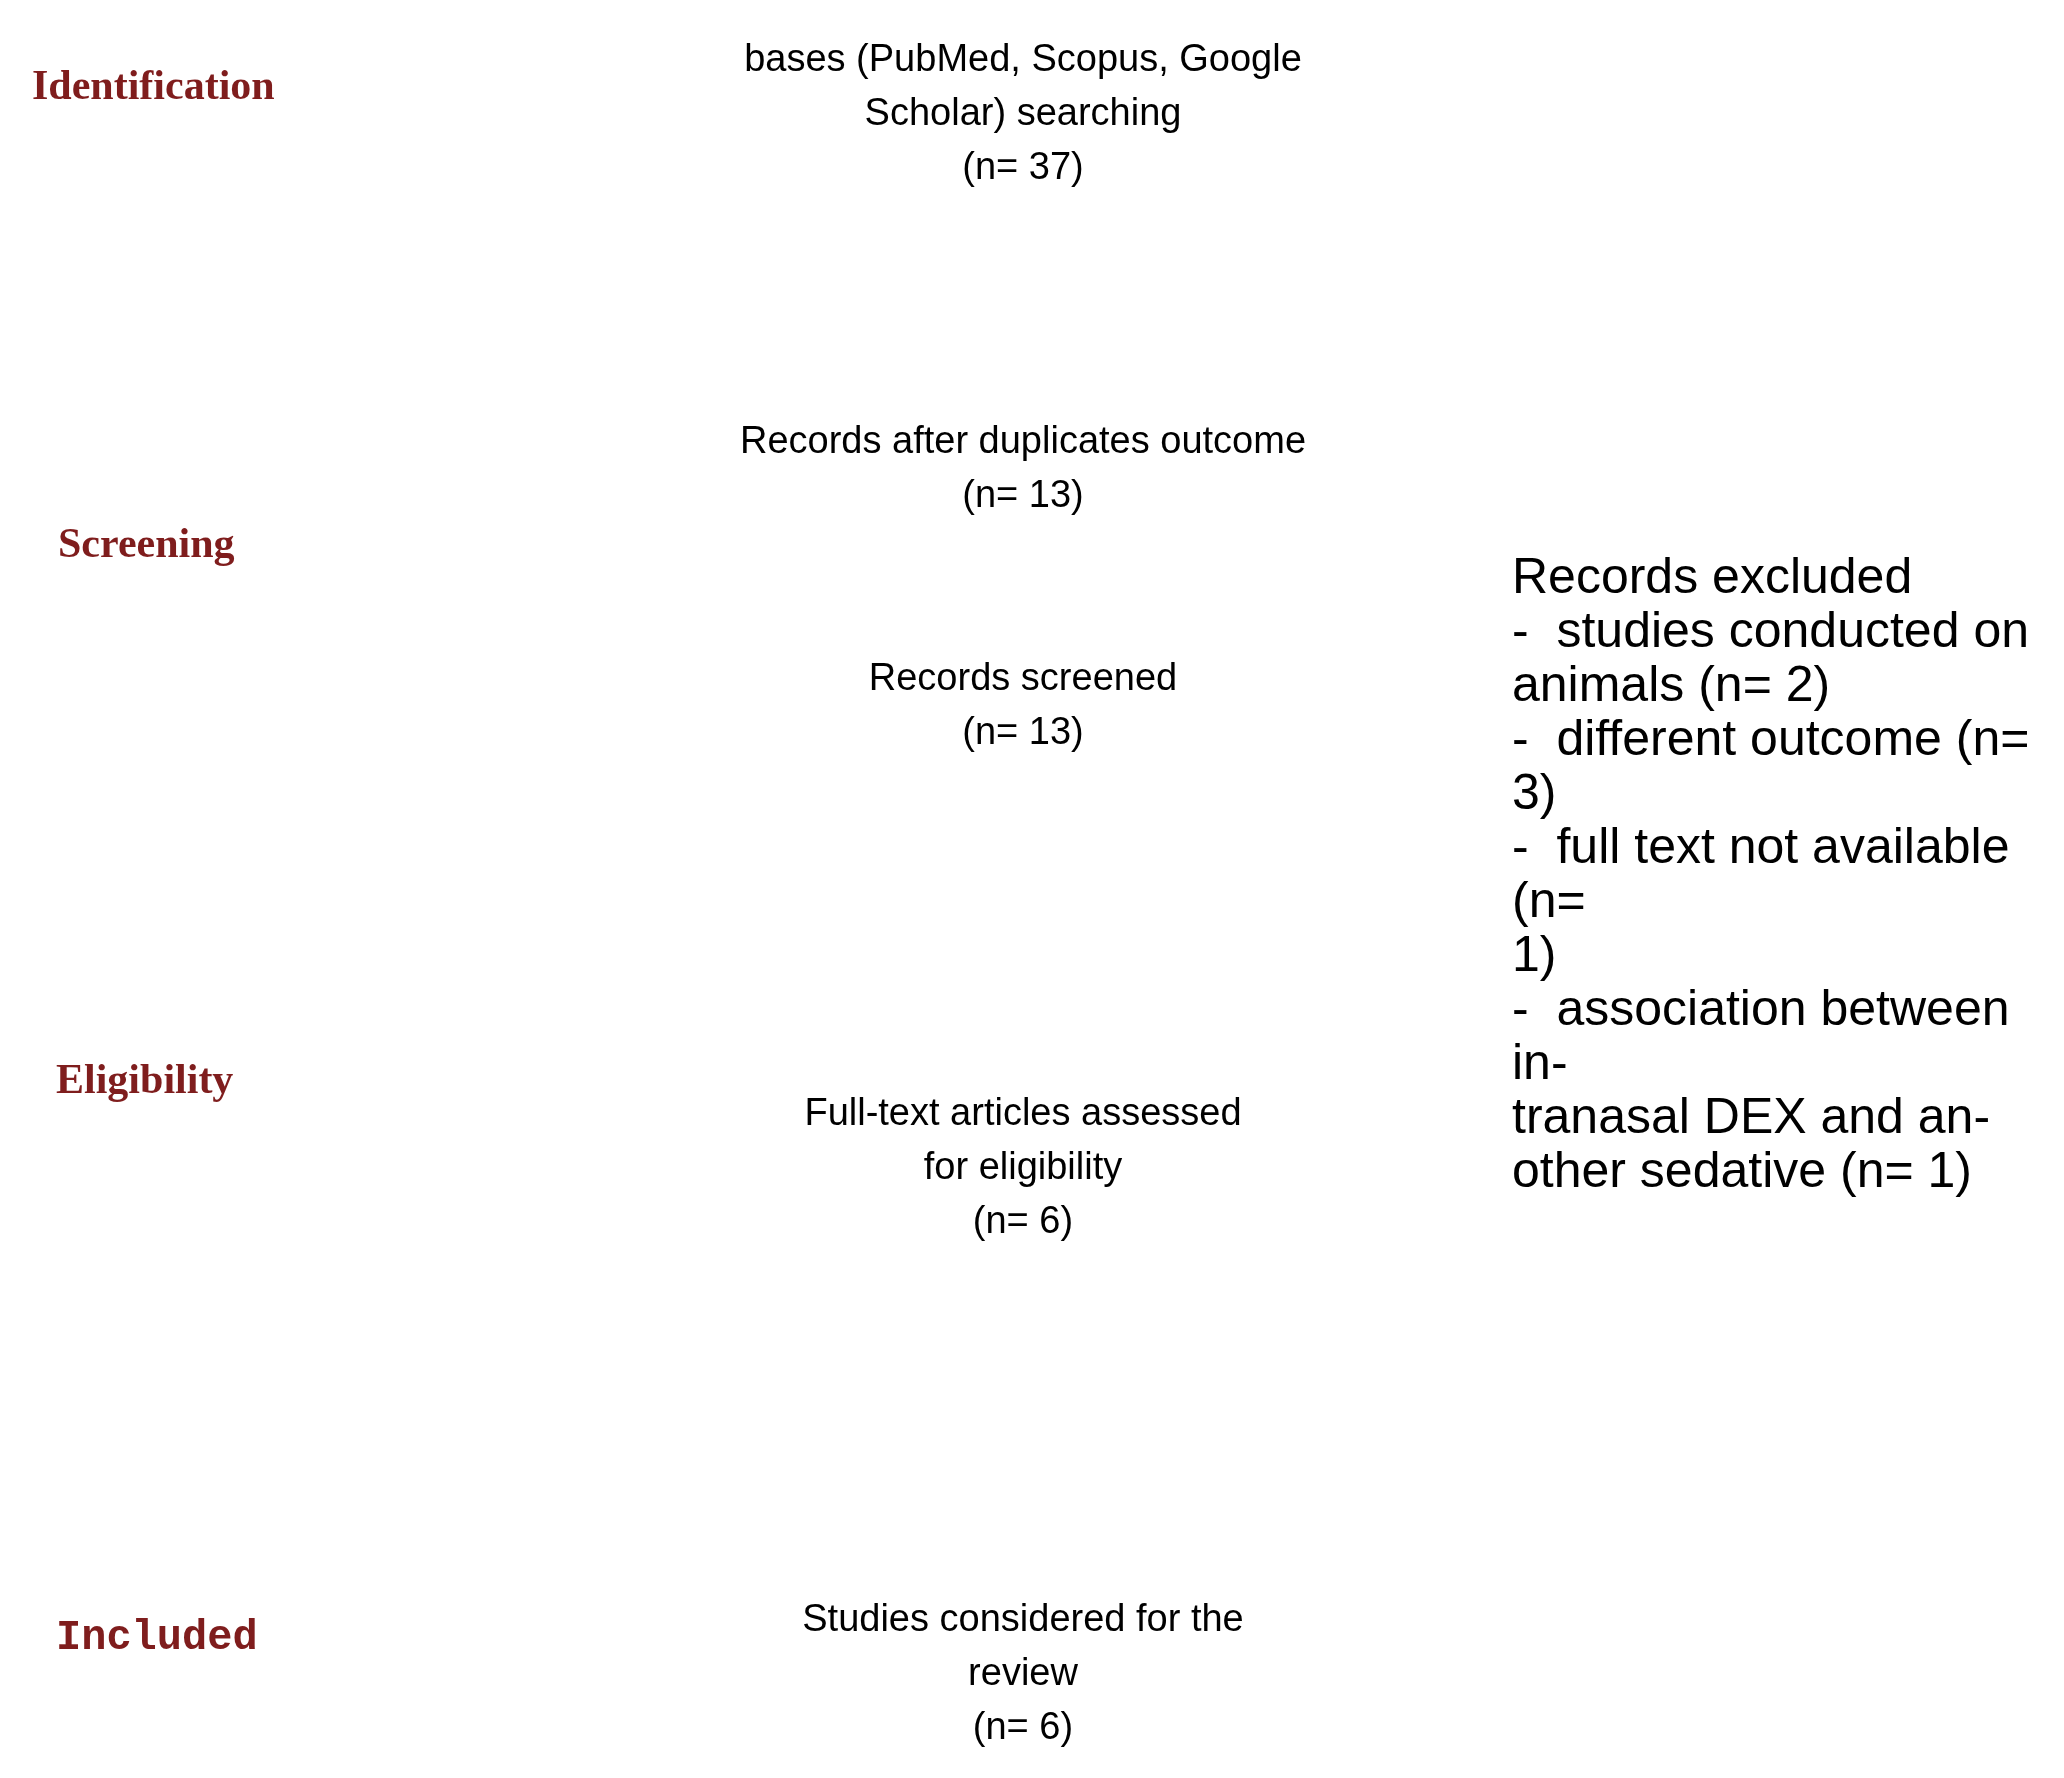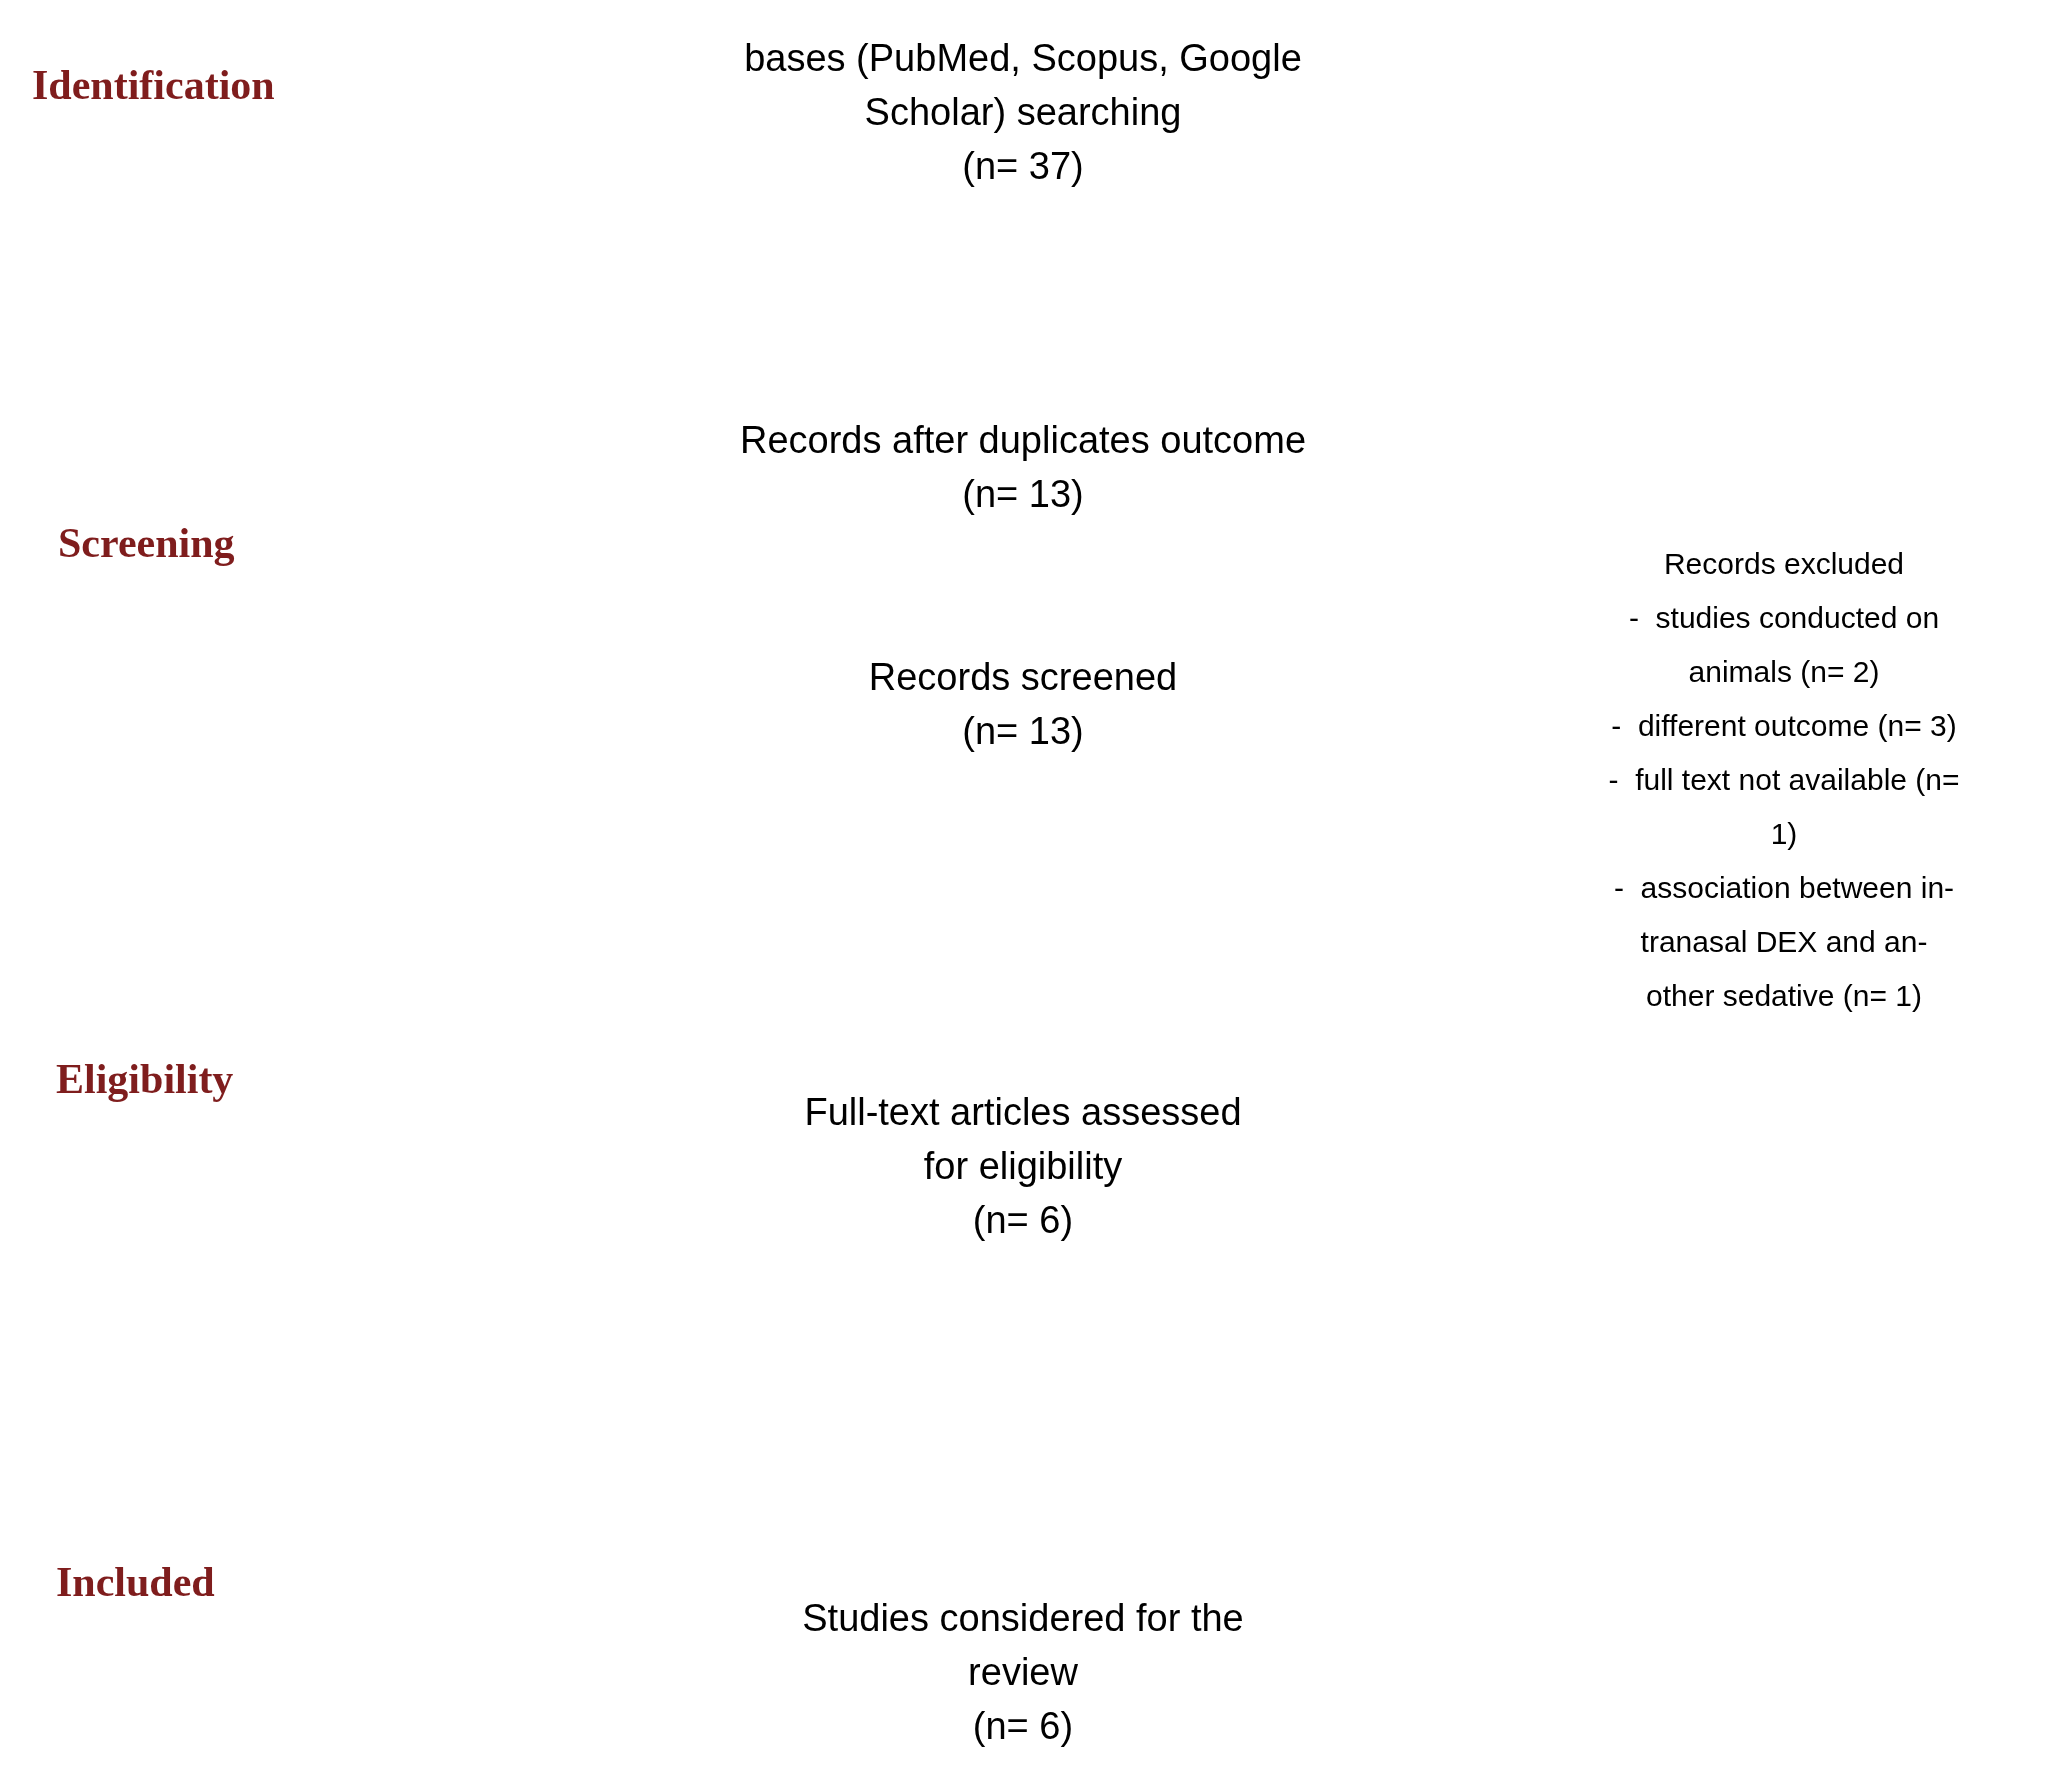--- a/index.html
+++ b/index.html
@@ -31,41 +31,40 @@
     font-size: 38px;
     line-height: 54px;
     color: #000000;
   }
   .flow-box .line {
     white-space: pre-wrap;
   }
   .excluded-box {
     position: absolute;
     left: 1512px;
-    top: 537px;
+    top: 549px;
     width: 544px;
-    text-align: center;
     font-family: "Liberation Sans", "DejaVu Sans", sans-serif;
-    font-size: 30px;
+    font-size: 50px;
     line-height: 54px;
     color: #000000;
   }
   .excluded-box .line {
     white-space: pre-wrap;
   }
   #box-records-identified { left: 672px; top: 31px; }
   #box-duplicates-removed { left: 672px; top: 413px; }
   #box-records-screened   { left: 672px; top: 650px; }
   #box-fulltext-assessed  { left: 672px; top: 1060px; margin-top: 25px; }
   #box-studies-included   { left: 672px; top: 1591px; }
 
   #label-identification { left: 32px;  top: 64px; }
   #label-screening      { left: 58px;  top: 522px; text-align: right; }
   #label-eligibility    { left: 56px;  top: 1058px; }
-  #label-included       { left: 56px;  top: 1561px; }
+  #label-included       { left: 56px;  top: 1617px; font-family: Liberation Mono, monospace; }
 </style>
 </head>
 <body style="background: rgb(255, 255, 255); color: rgb(0, 0, 0);">
 
 <div id="label-identification" class="stage-label">Identification</div>
 
 <div id="label-screening" class="stage-label">Screening</div>
 
 <div id="label-eligibility" class="stage-label">Eligibility</div>
 

